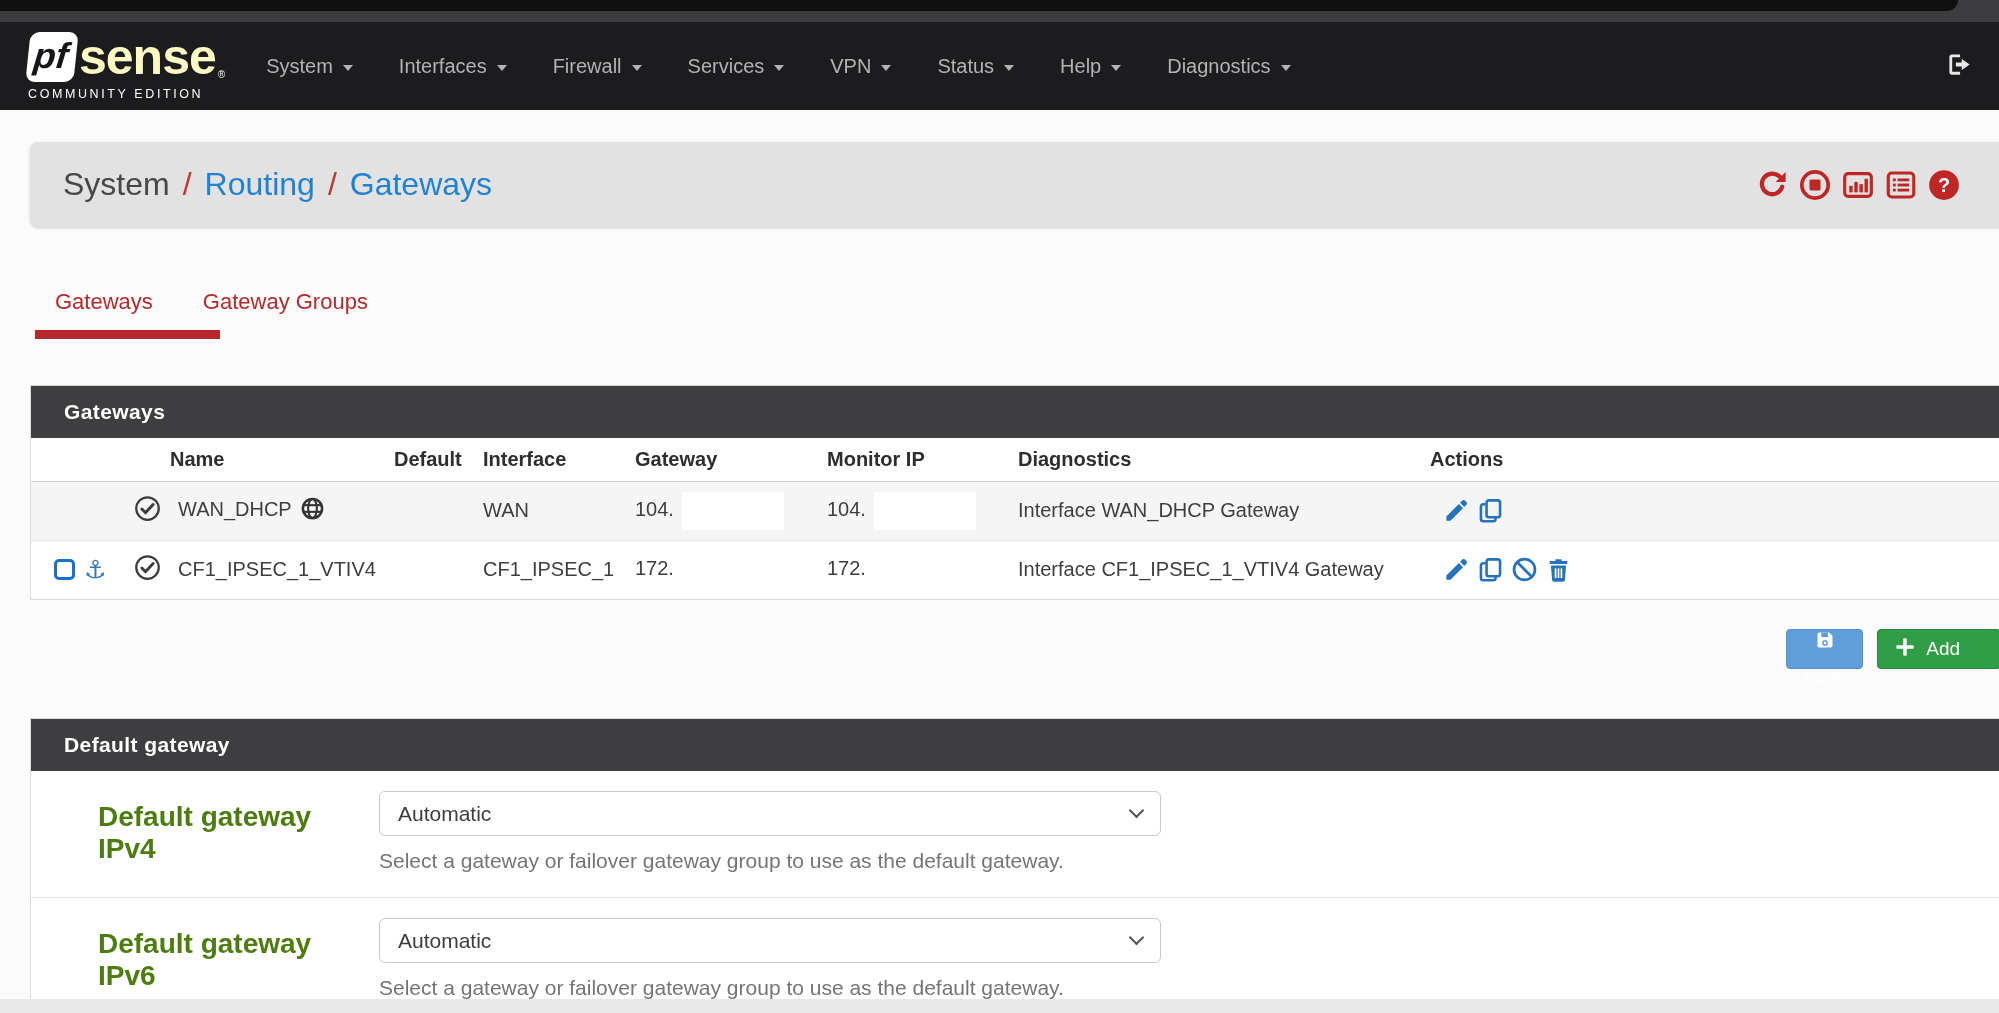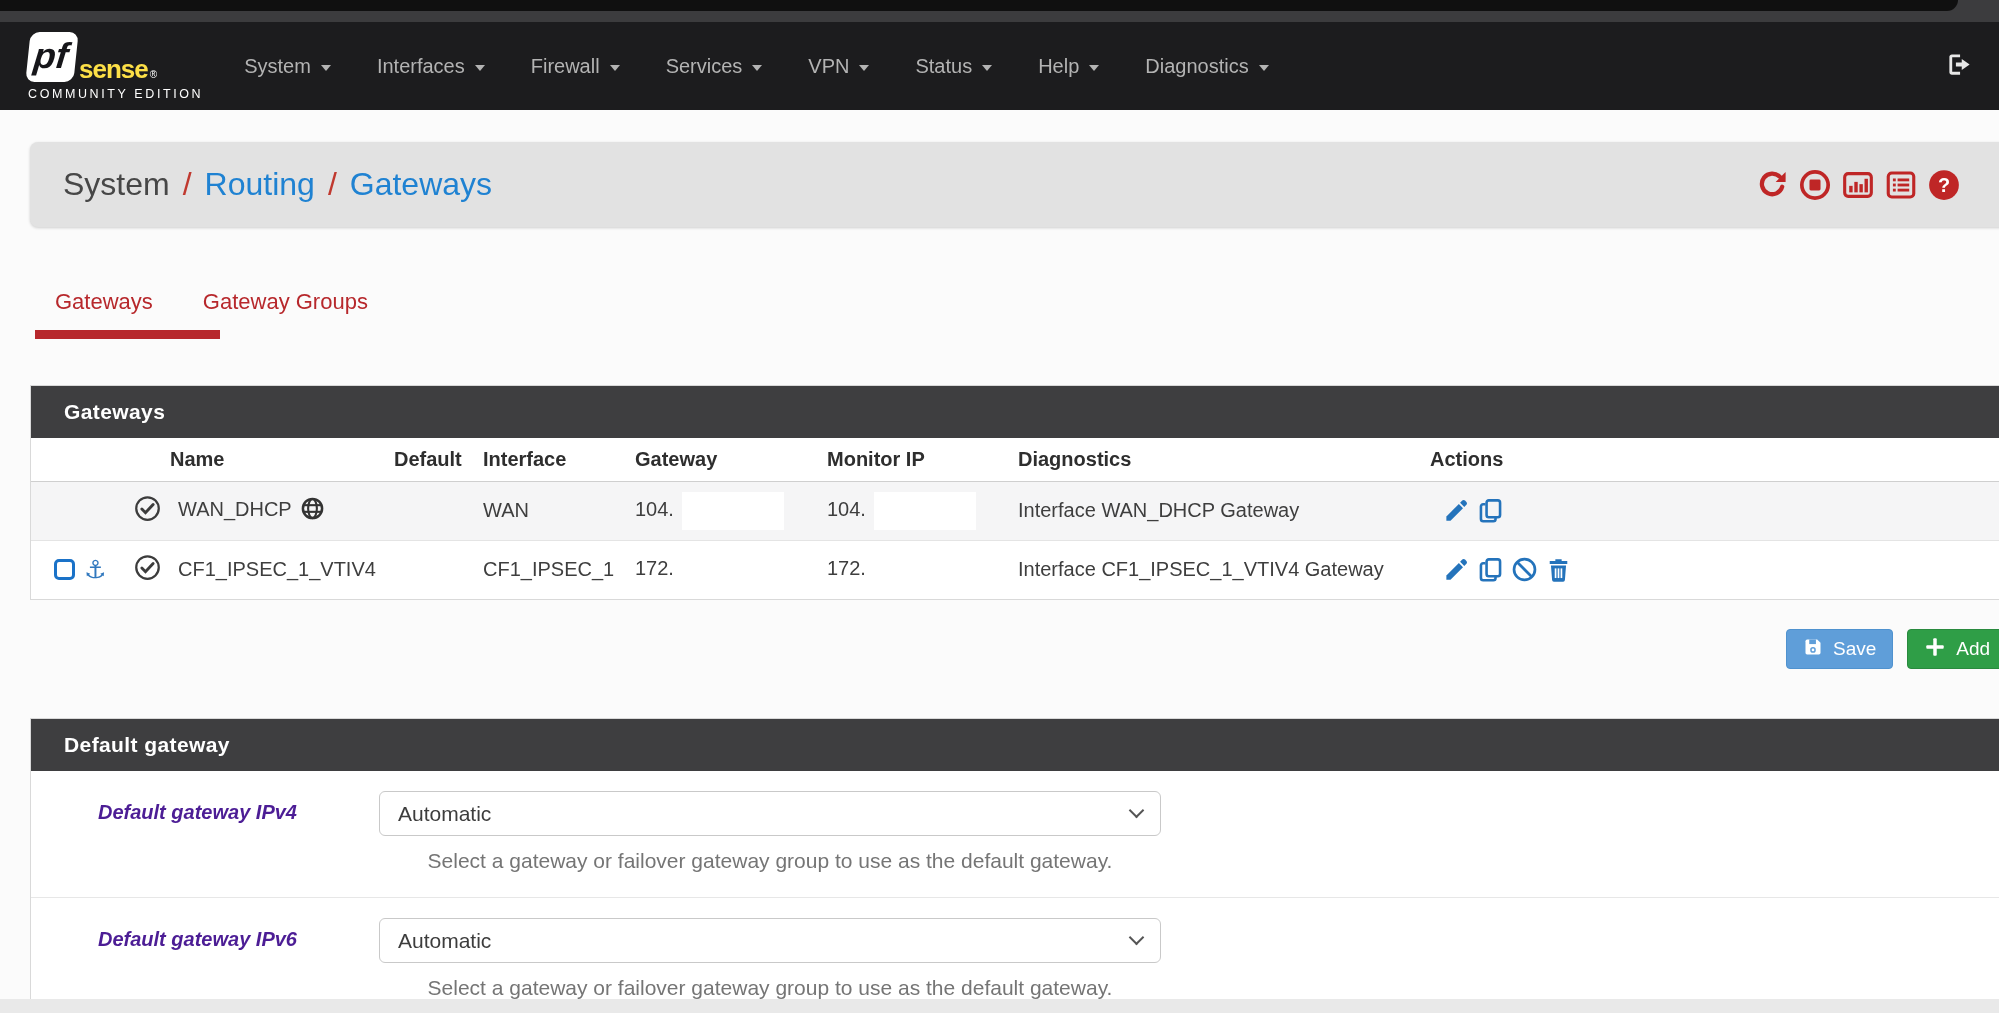--- a/index.html
+++ b/index.html
@@ -20,21 +20,21 @@
     position:absolute; top:22px; left:0; width:1999px; height:88px;
     background:#1c1c1e; display:flex; align-items:center; padding-left:28px;
   }
   .brand { display:flex; flex-direction:column; cursor:pointer; }
   .brand-row { display:flex; align-items:flex-end; }
   .pf-box {
     background:#fff; color:#16161a; font-style:italic; font-weight:bold;
     font-size:36px; line-height:1; padding:6px 8px 8px 6px; border-radius:9px;
     transform:skewX(-6deg); display:inline-block;
   }
-  .sense { color:#fde047; font-weight:bold; font-size:26px; line-height:1; margin-left:3px; letter-spacing:-1px; }
+  .sense { color:#fef9c3; font-weight:bold; font-size:50px; line-height:1; margin-left:3px; letter-spacing:-1px; }
   .reg   { color:#fff; font-size:10px; margin-left:2px; padding-bottom:2px; }
   .tagline { color:#fff; font-weight:normal; font-size:12.5px; letter-spacing:2.6px; margin-top:5px; }
 
   .menu { display:flex; align-items:center; margin-left:18px; }
   .menu-item {
     display:flex; align-items:center; padding:0 23px; height:88px;
     color:#b3b3b3; font-size:20px; cursor:pointer; white-space:nowrap;
   }
   .caret {
     display:inline-block; width:0; height:0; margin-left:10px; margin-top:3px;
@@ -94,38 +94,38 @@
   .redact { display:inline-block; width:102px; height:38px; background:#fff; vertical-align:middle; margin-left:8px; }
   .actions-cell { display:flex; align-items:center; gap:7px; height:58px; padding-left:13px; }
   .action-icon { width:27px; height:27px; display:inline-flex; cursor:pointer; }
 
   
   .btn-row { position:absolute; top:629px; left:1786px; display:flex; gap:14px; }
   .btn {
     height:40px; display:inline-flex; align-items:center; gap:10px; padding:0 16px;
     border-radius:4px; color:#fff; font-size:19px; cursor:pointer; border:1px solid; white-space:nowrap;
   }
-  .btn-save { background:#5f9ed9; border-color:#4f92cf; }
+  .btn-save { background:#5f9ed9; border-color:#4f92cf;flex-direction:column; }
   .btn-add  { background:#2f9e47; border-color:#298a3e; padding-right:40px; }
 
   
   .field-row { display:flex; padding:20px 0 24px; }
   .field-row + .field-row { border-top:1px solid #e7e7e7; }
   .field-row.last { padding-bottom:6px; }
-  .field-label { width:348px; padding:10px 20px 0 67px; font-weight:bold; font-size:20px; color:#4c1d95;font-style:italic; }
+  .field-label { width:348px; padding:10px 20px 0 67px; font-weight:bold; font-size:28px; color:#4d7c0f; }
   .field-control { width:782px; }
   .pselect {
     position:relative; height:45px; border:1px solid #c9c9c9; border-radius:6px; background:#fff;
     font-size:21px; color:#3d3d3d; display:flex; align-items:center; padding:0 44px 0 18px; cursor:pointer;
   }
   .chev {
     position:absolute; right:18px; top:13px; width:11px; height:11px;
     border-right:2px solid #555; border-bottom:2px solid #555; transform:rotate(45deg);
   }
-  .field-help { margin-top:13px; font-size:21px; color:#757575;text-align:center; }
+  .field-help { margin-top:13px; font-size:21px; color:#757575; }
 
   .bottom-strip { position:absolute; top:999px; left:0; width:1999px; height:14px; background:#e9e9e9; }
 </style>
 </head>
 <body>
 
 <div class="top-gray"></div>
 <div class="top-black"></div>
 
 <header class="navbar">

